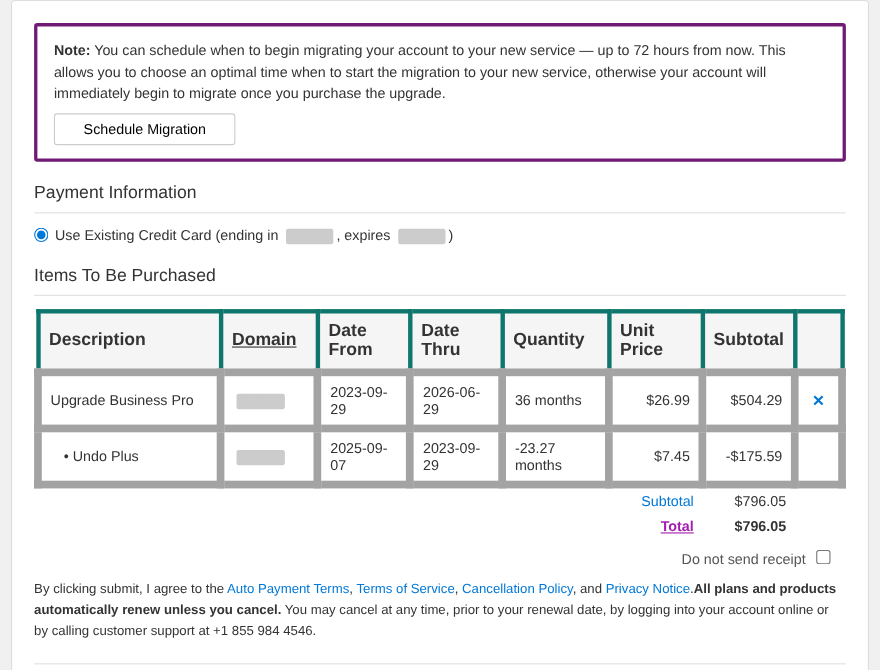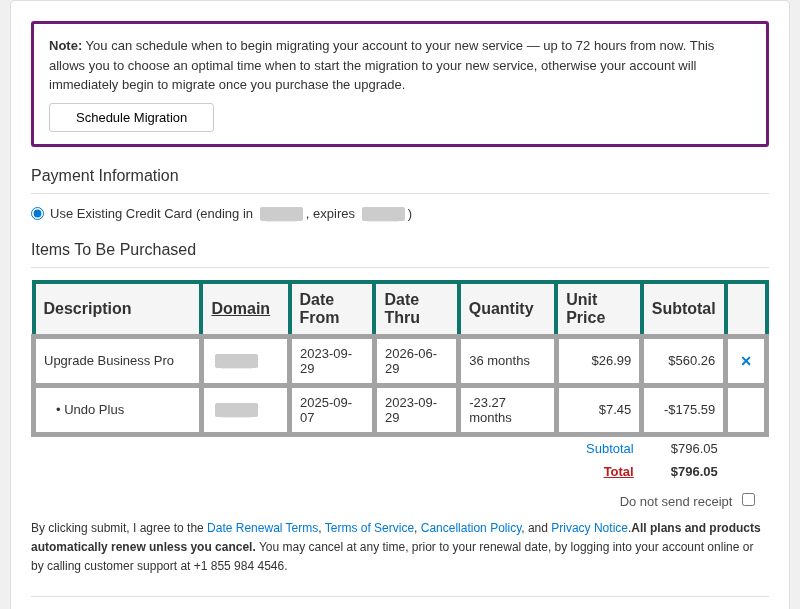--- a/index.html
+++ b/index.html
@@ -78,21 +78,21 @@
     }
     .items-table th {
       background: #f5f5f5;
       border: 4px solid #0f766e;
       padding: 7px 8px;
       text-align: left;
       font-weight: bold;
       font-size: 16px;
     }
     .items-table td {
-      border: 5px solid #a3a3a3;
+      border: 7px solid #a3a3a3;
       padding: 7px 8px;
       vertical-align: middle;
     }
     .items-table .subtotal-row td {
       border: none;
       border-top: 1px solid #ddd;
       text-align: right;
       padding: 4px 8px;
     }
     .items-table .total-row td {
@@ -104,21 +104,21 @@
     .delete-btn {
       color: #0078d7;
       cursor: pointer;
       font-size: 14px;
       font-weight: bold;
       border: none;
       background: none;
       padding: 0 4px;
     }
     .subtotal-label { color: #0078d7; }
-    .total-label { color: #b91c1c; text-decoration: underline; }
+    .total-label { color: #a21caf; text-decoration: underline; }
     .receipt-row {
       text-align: right;
       font-size: 13px;
       margin: 8px 14px;
       color: #555;
     }
     .receipt-row input[type="checkbox"] { margin-left: 6px; }
     .legal-text {
       font-size: 12px;
       color: #333;
@@ -211,21 +211,21 @@
       </tr>
     </thead>
     <tbody>
       <tr>
         <td>Upgrade Business Pro</td>
         <td><span class="masked">████</span></td>
         <td>2023-09-29</td>
         <td>2026-06-29</td>
         <td>36 months</td>
         <td class="text-right">$26.99</td>
-        <td class="text-right">$560.26</td>
+        <td class="text-right">$504.29</td>
         <td class="text-right">
           <button class="delete-btn">✕</button>
         </td>
       </tr>
       <tr>
         <td style="padding-left:20px;">• Undo Plus</td>
         <td><span class="masked">████</span></td>
         <td>2025-09-07</td>
         <td>2023-09-29</td>
         <td>-23.27 months</td>
@@ -248,21 +248,21 @@
     </tbody>
   </table>
 
   <div class="receipt-row">
     <span>Do not send receipt</span>
     <input type="checkbox" style="">
   </div>
 
   <div class="legal-text">
     <span>By clicking submit, I agree to the </span>
-    <a href="#">Date Renewal Terms</a>,
+    <a href="#">Auto Payment Terms</a>,
     <a href="#">Terms of Service</a>,
     <a href="#">Cancellation Policy</a>, and
     <a href="#">Privacy Notice</a>.<strong>All plans and products automatically renew unless you cancel.</strong>
     <span> You may cancel at any time, prior to your renewal date, by logging into your account online or by calling customer support at +1 855 984 4546.</span>
   </div>
 
   <div class="footer-buttons">
     <button class="btn-clear">Clear Shopping Cart</button>
     <button class="btn-continue">Continue Shopping</button>
     <button class="btn-process">Process Order</button>

